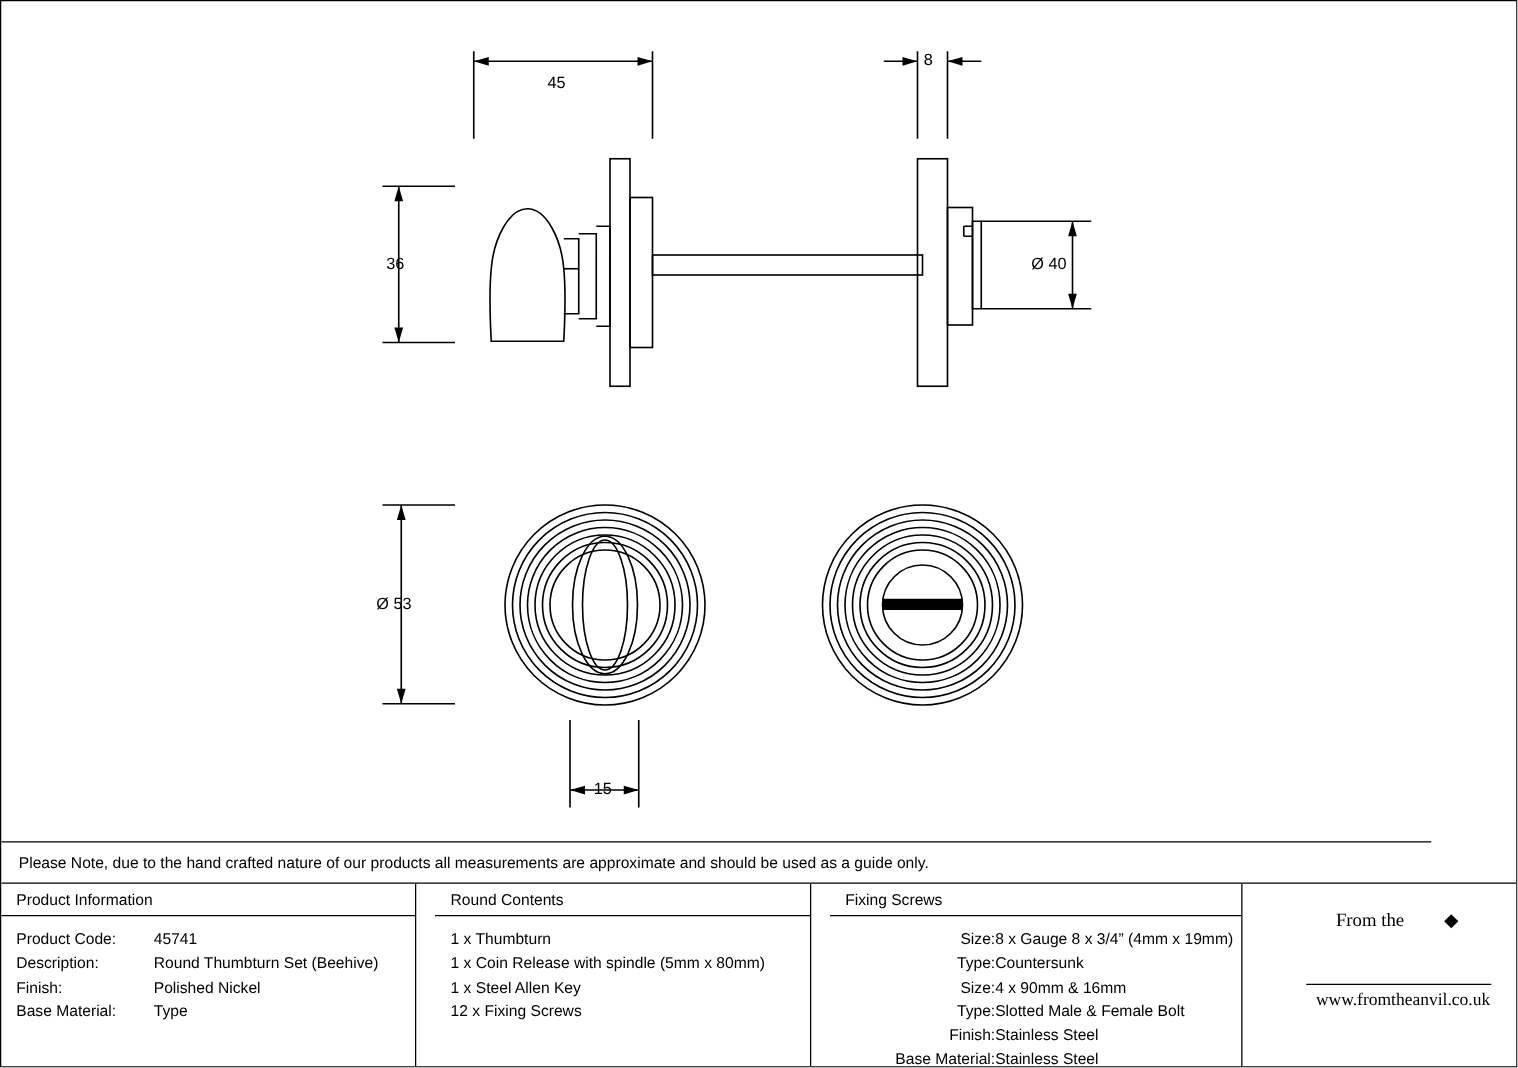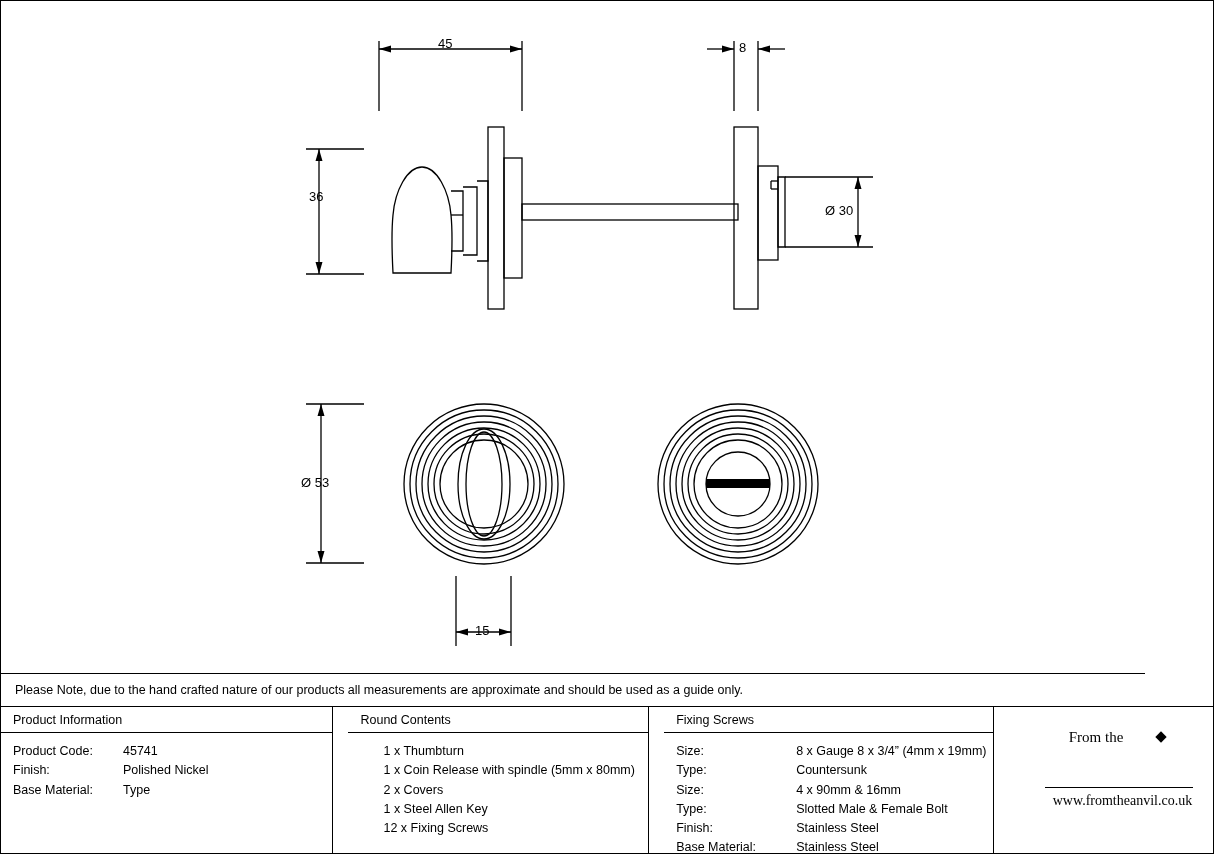--- a/index.html
+++ b/index.html
@@ -77,25 +77,24 @@
   .col-body {
     padding: 9px 0 0 12px;
   }
   .kv {
     display: flex;
     font-size: 12.5px;
     line-height: 19.3px;
   }
   .kv .k { width: 110px; flex: 0 0 110px; }
   .kv .v { font-weight: normal; }
-  .fix .k { width: 120px; flex: 0 0 120px; }
+  .fix .k { width: 120px; flex: 0 0 120px; text-align: right; }
   .li {
     font-size: 12.5px;
     line-height: 19.3px;
-    margin-left: 23px;
   }
   
   .logo-wrap {
     position: relative;
     width: 100%;
     height: 100%;
   }
   .logo-from {
     position: absolute;
     left: 60px;
@@ -240,57 +239,60 @@
         <circle cx="737" cy="483" r="62"></circle>
         <circle cx="737" cy="483" r="56"></circle>
         <circle cx="737" cy="483" r="50"></circle>
         <circle cx="737" cy="483" r="44"></circle>
         <circle cx="737" cy="483" r="32"></circle>
         <rect x="705" y="478" width="64" height="9" fill="#000" stroke="none"></rect>
       </g>
     </g>
   </svg>
 
-  <div class="dim-label" style="left:437px; top:35px;">45</div>
+  <div class="dim-label" style="left:437px; top:57px;">45</div>
   <div class="dim-label" style="left:738px; top:39px;">8</div>
-  <div class="dim-label" style="left:308px; top:188px;">36</div>
-  <div class="dim-label" style="left:824px; top:202px;">Ø 30</div>
+  <div class="dim-label" style="left:308px; top:202px;">36</div>
+  <div class="dim-label" style="left:824px; top:202px;">Ø 40</div>
   <div class="dim-label" style="left:300px; top:474px;">Ø 53</div>
   <div class="dim-label" style="left:474px; top:622px;">15</div>
 
   <div class="note-bar">
     <span>Please Note, due to the hand crafted nature of our products all measurements are approximate and should be used as a guide only.</span>
   </div>
 
   <div class="table-area">
 
     <div class="col col-prod">
       <div class="col-head">Product Information</div>
       <div class="col-body">
         <div class="kv">
           <div class="k">Product Code:</div>
           <div class="v">45741</div>
         </div>
         <div class="kv">
+          <div class="k">Description:</div>
+          <div class="v">Round Thumbturn Set (Beehive)</div>
+        </div>
+        <div class="kv">
           <div class="k">Finish:</div>
           <div class="v">Polished Nickel</div>
         </div>
         <div class="kv">
           <div class="k">Base Material:</div>
           <div class="v">Type</div>
         </div>
       </div>
     </div>
 
     <div class="col col-pack">
       <div class="col-head">Round Contents</div>
       <div class="col-body">
         <div class="li">1 x Thumbturn</div>
         <div class="li">1 x Coin Release with spindle (5mm x 80mm)</div>
-        <div class="li">2 x Covers</div>
         <div class="li">1 x Steel Allen Key</div>
         <div class="li">12 x Fixing Screws</div>
       </div>
     </div>
 
     <div class="col col-fix">
       <div class="col-head">Fixing Screws</div>
       <div class="col-body">
         <div class="kv fix">
           <div class="k">Size:</div>

